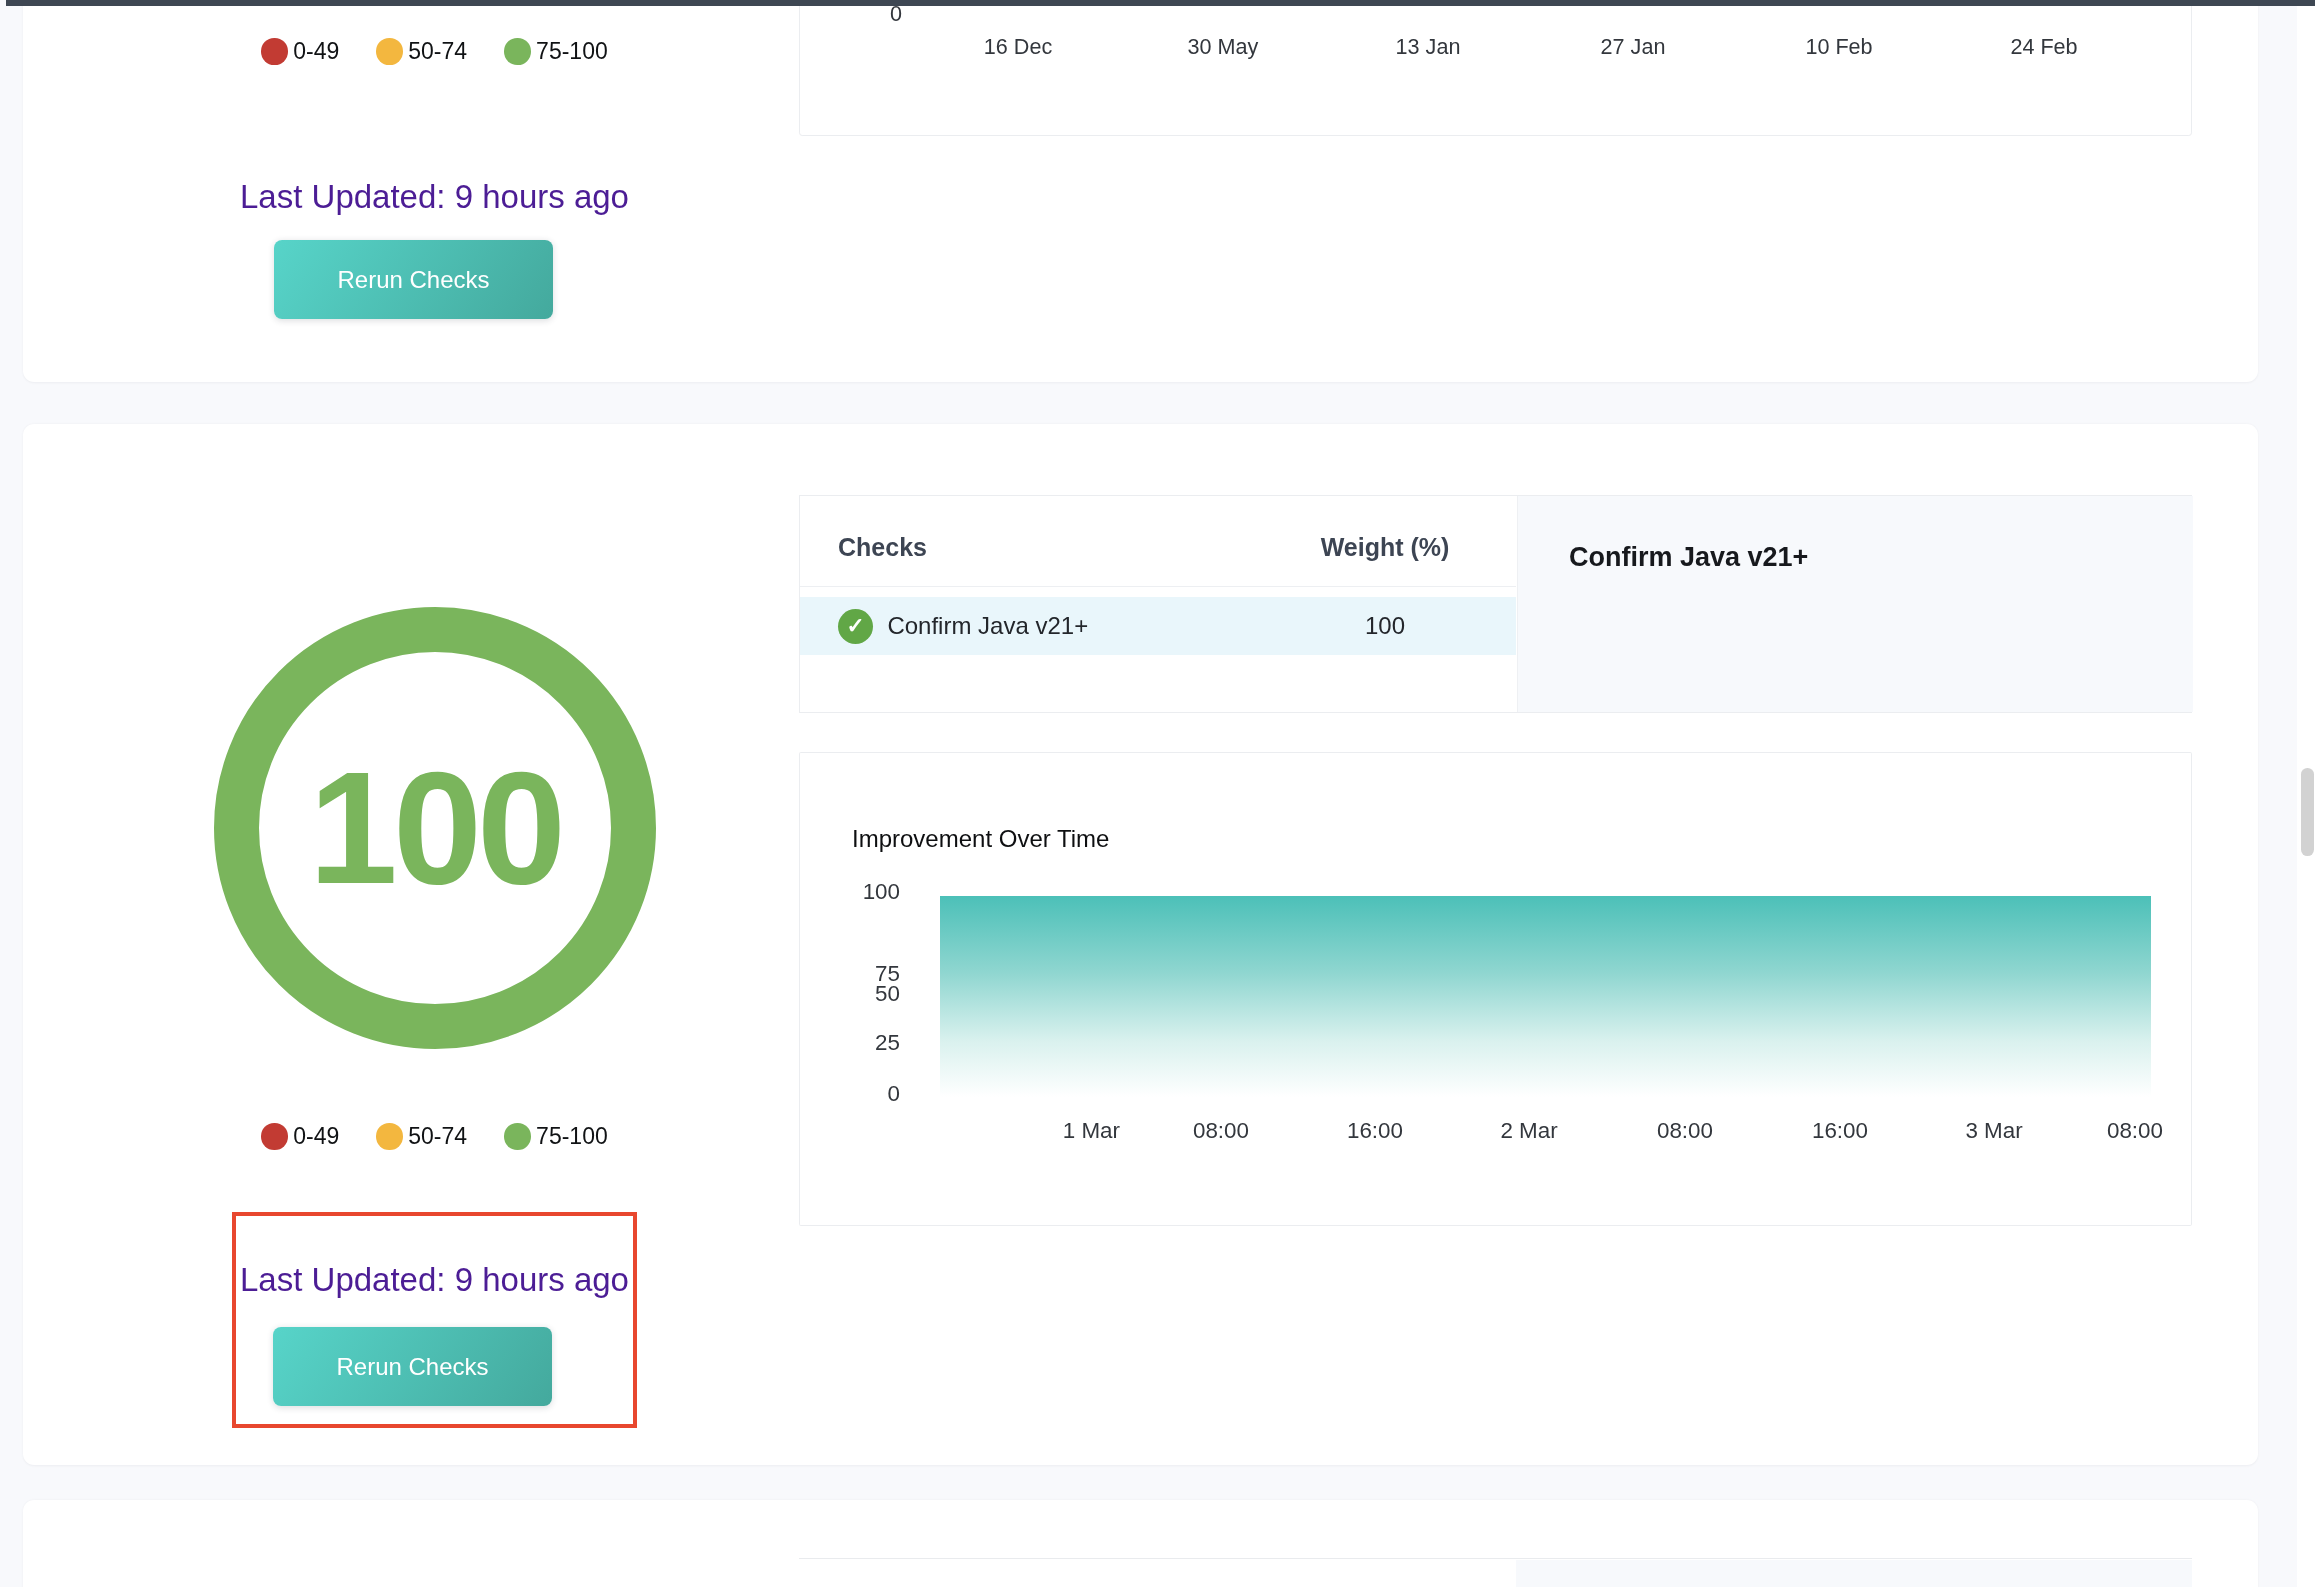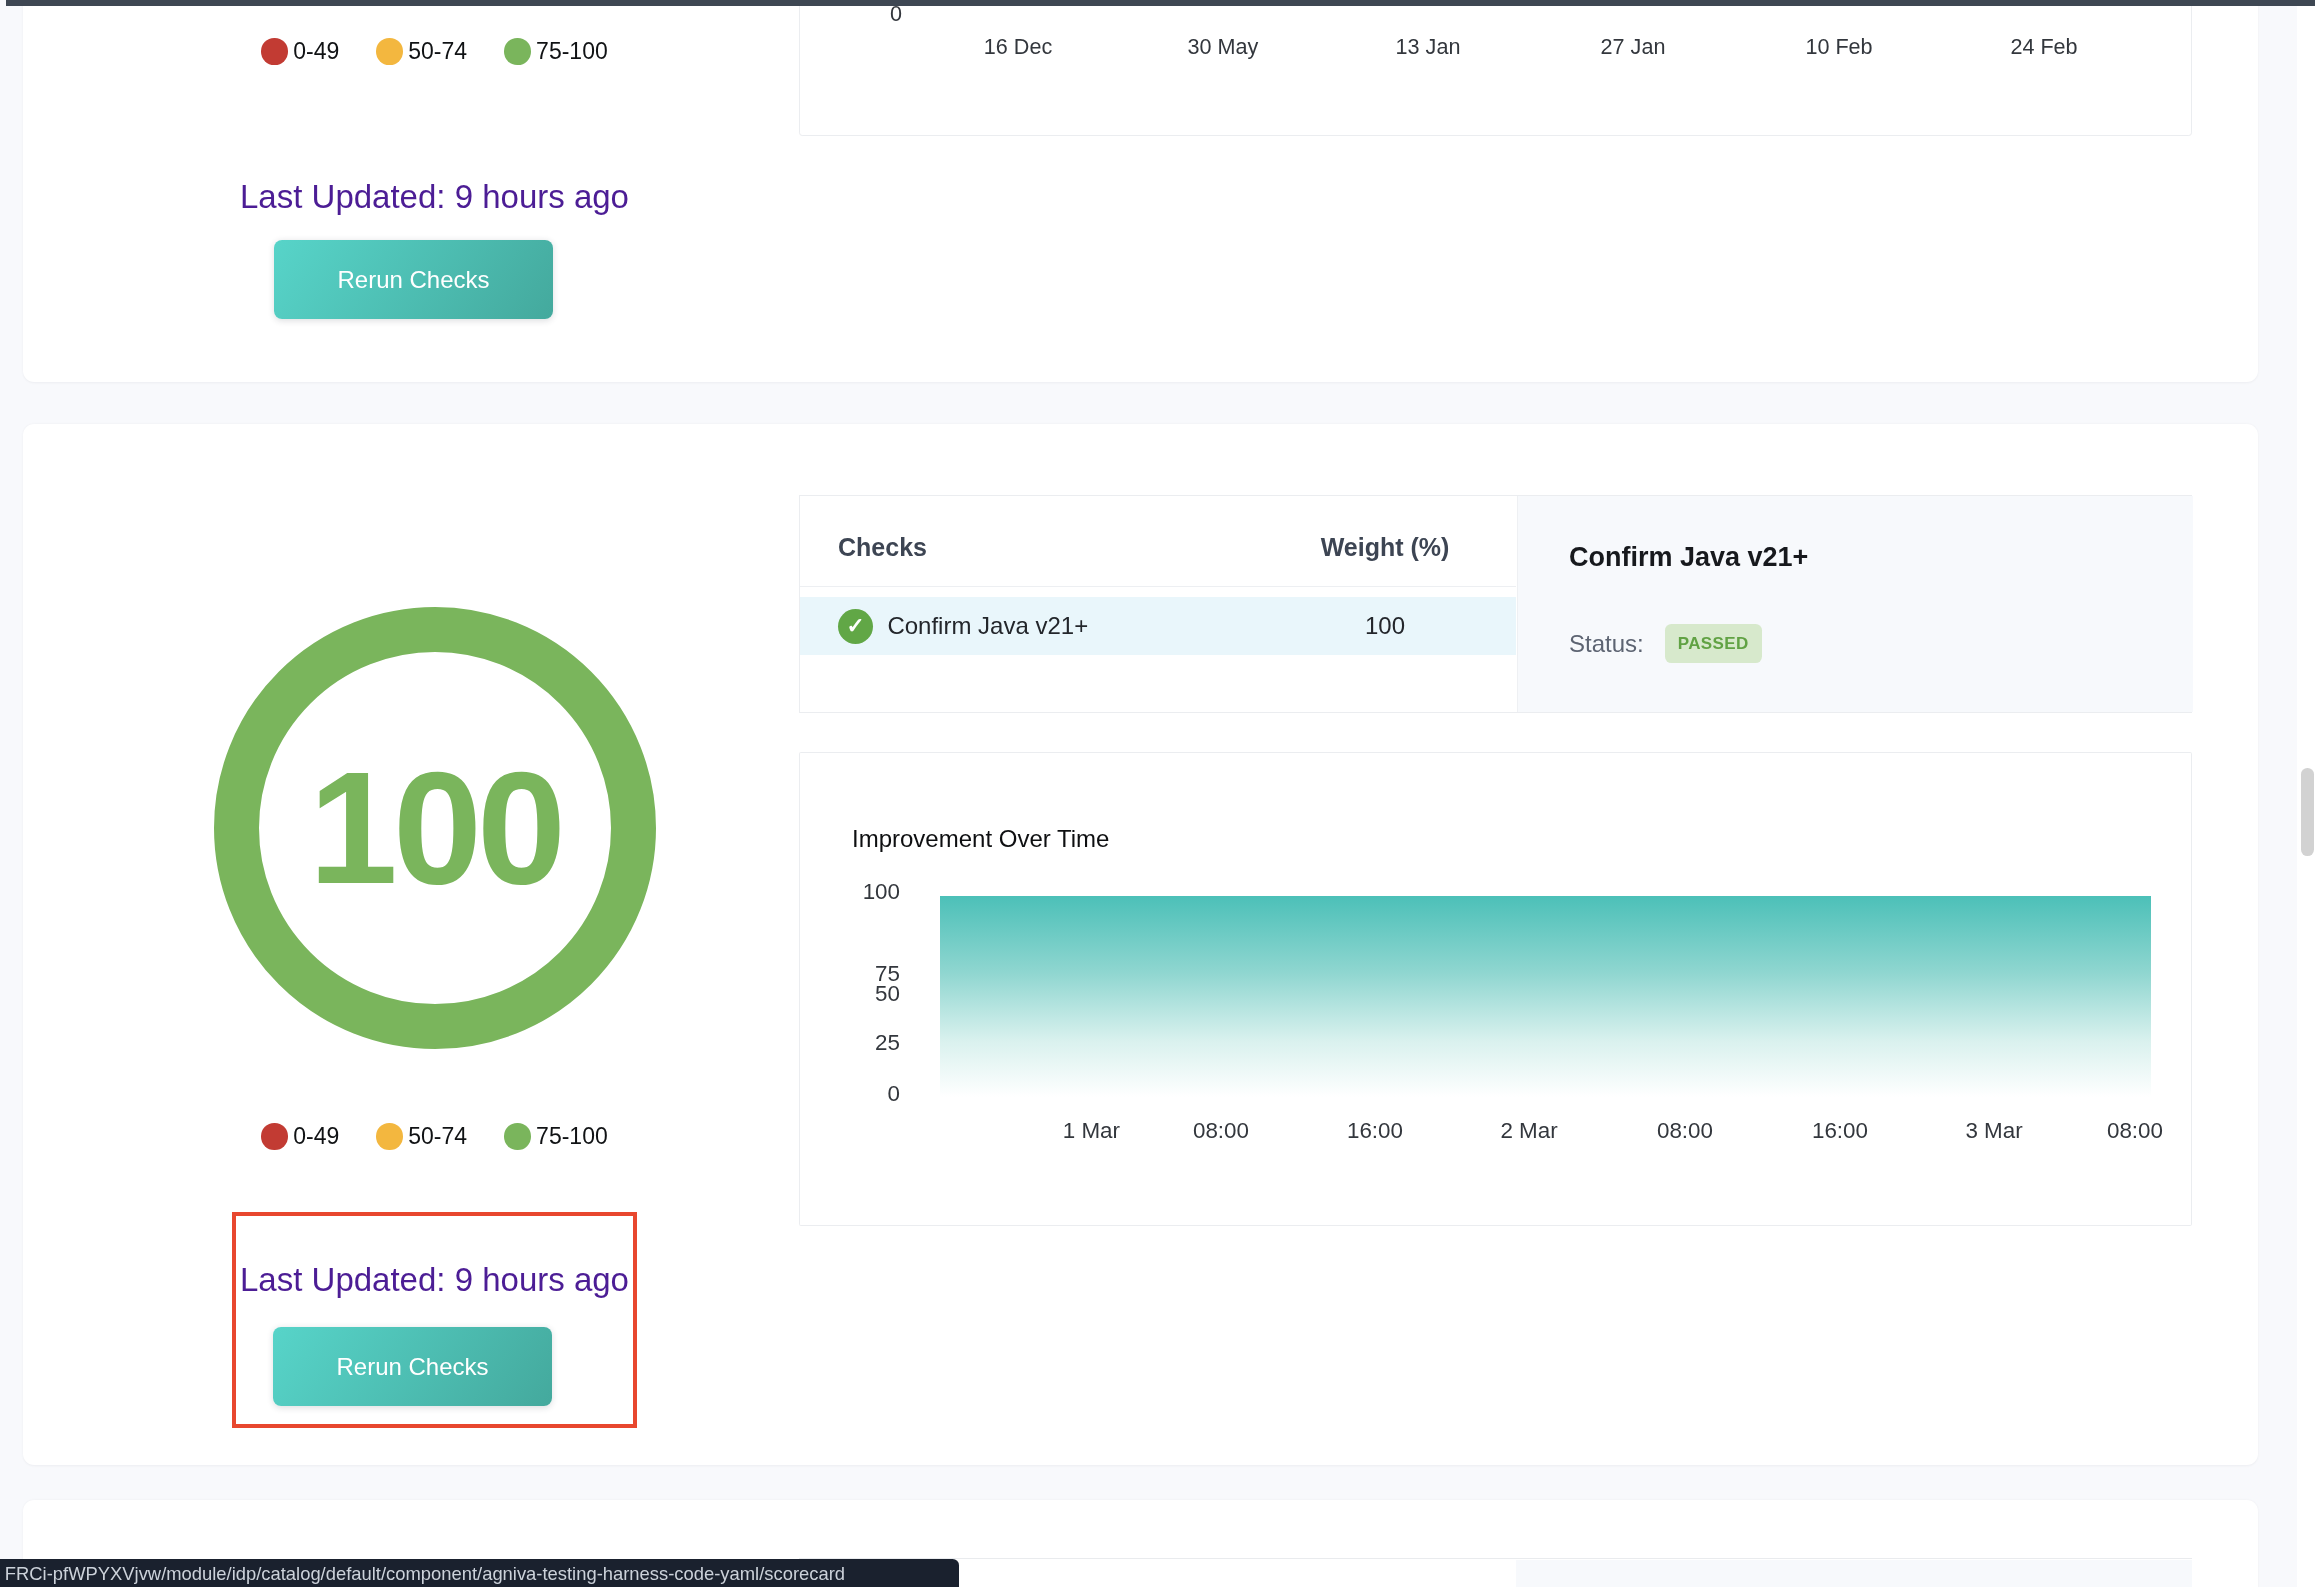--- a/index.html
+++ b/index.html
@@ -186,24 +186,20 @@
       <span class="th th-checks">Checks</span>
       <span class="th th-weight">Weight (%)</span>
       <div class="hdr-sep"></div>
       <div class="check-row">
         <span class="check-ic">✓</span>
         <span class="check-name">Confirm Java v21+</span>
         <span class="check-weight">100</span>
       </div>
       <div class="detail-panel">
         <div class="detail-title">Confirm Java v21+</div>
-        <div class="status-row">
-          <span class="status-label">Status:</span>
-          <span class="badge">PASSED</span>
-        </div>
       </div>
     </div>
 
     <div class="block impr-box">
       <div class="impr-title">Improvement Over Time</div>
       <div class="impr-y">
         <span class="tick">100</span>
         <span class="tick">75</span>
         <span class="tick">50</span>
         <span class="tick">25</span>
@@ -222,22 +218,19 @@
       </div>
     </div>
   </section>
 
   <section class="card card-bottom">
     <div class="bottom-block">
       <div class="bottom-panel"></div>
     </div>
   </section>
 
-  <div class="statusbar">
-    <span>FRCi-pfWPYXVjvw/module/idp/catalog/default/component/agniva-testing-harness-code-yaml/scorecard</span>
-  </div>
 
   <div class="scroll-track">
     <div class="scroll-thumb"></div>
   </div>
 
 </div>
 
 
 </body></html>

